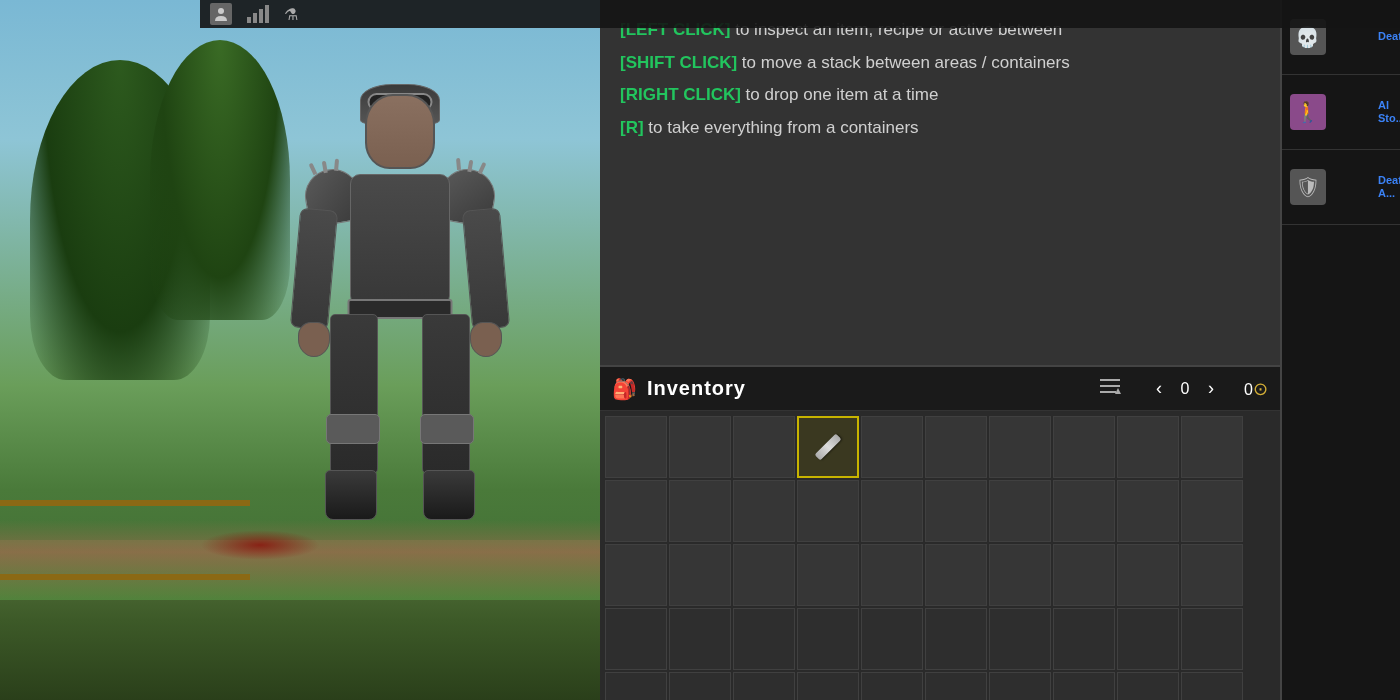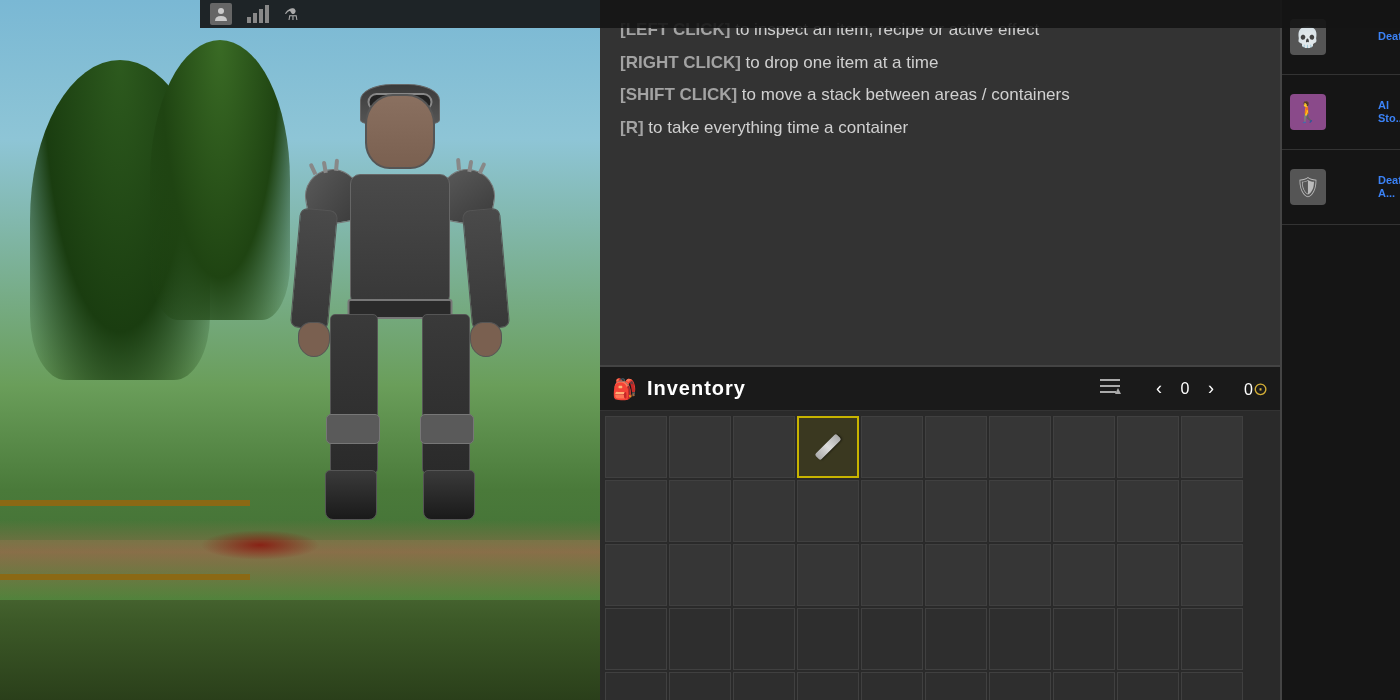--- a/index.html
+++ b/index.html
@@ -294,21 +294,21 @@
       height: 365px;
     }
     .instruction-line {
       color: #d0d0d0;
       font-size: 17px;
       font-weight: 400;
       margin-bottom: 8px;
       line-height: 1.45;
     }
     .instruction-line .key {
-      color: #a3a3a3;
+      color: #22c55e;
       font-weight: 600;
     }
 
     
     .inventory-header {
       height: 46px;
       background: #1a1a1a;
       display: flex;
       align-items: center;
       padding: 0 12px;
@@ -504,30 +504,30 @@
     <div class="char-knee-r"></div>
     <div class="char-boot-l"></div>
     <div class="char-boot-r"></div>
   </div>
 </div>
 
 <div class="main-panel">
 
   <div class="instructions">
     <div class="instruction-line">
-      <span class="key">[LEFT CLICK]</span><span> to inspect an item, recipe or active effect</span>
+      <span class="key">[LEFT CLICK]</span><span> to inspect an item, recipe or active between</span>
+    </div>
+    <div class="instruction-line">
+      <span class="key">[SHIFT CLICK]</span><span> to move a stack between areas / containers</span>
     </div>
     <div class="instruction-line">
       <span class="key">[RIGHT CLICK]</span><span> to drop one item at a time</span>
     </div>
     <div class="instruction-line">
-      <span class="key">[SHIFT CLICK]</span><span> to move a stack between areas / containers</span>
-    </div>
-    <div class="instruction-line">
-      <span class="key">[R]</span><span> to take everything time a container</span>
+      <span class="key">[R]</span><span> to take everything from a containers</span>
     </div>
   </div>
 
   <div class="inventory-header">
     <span class="inv-bag-icon">🎒</span>
     <span class="inv-title">Inventory</span>
     <span class="inv-sort-icon">
       <svg width="22" height="20" viewBox="0 0 22 20" fill="none">
         <line x1="1" y1="4" x2="21" y2="4" stroke="#aaa" stroke-width="2"></line>
         <line x1="1" y1="10" x2="21" y2="10" stroke="#aaa" stroke-width="2"></line>

